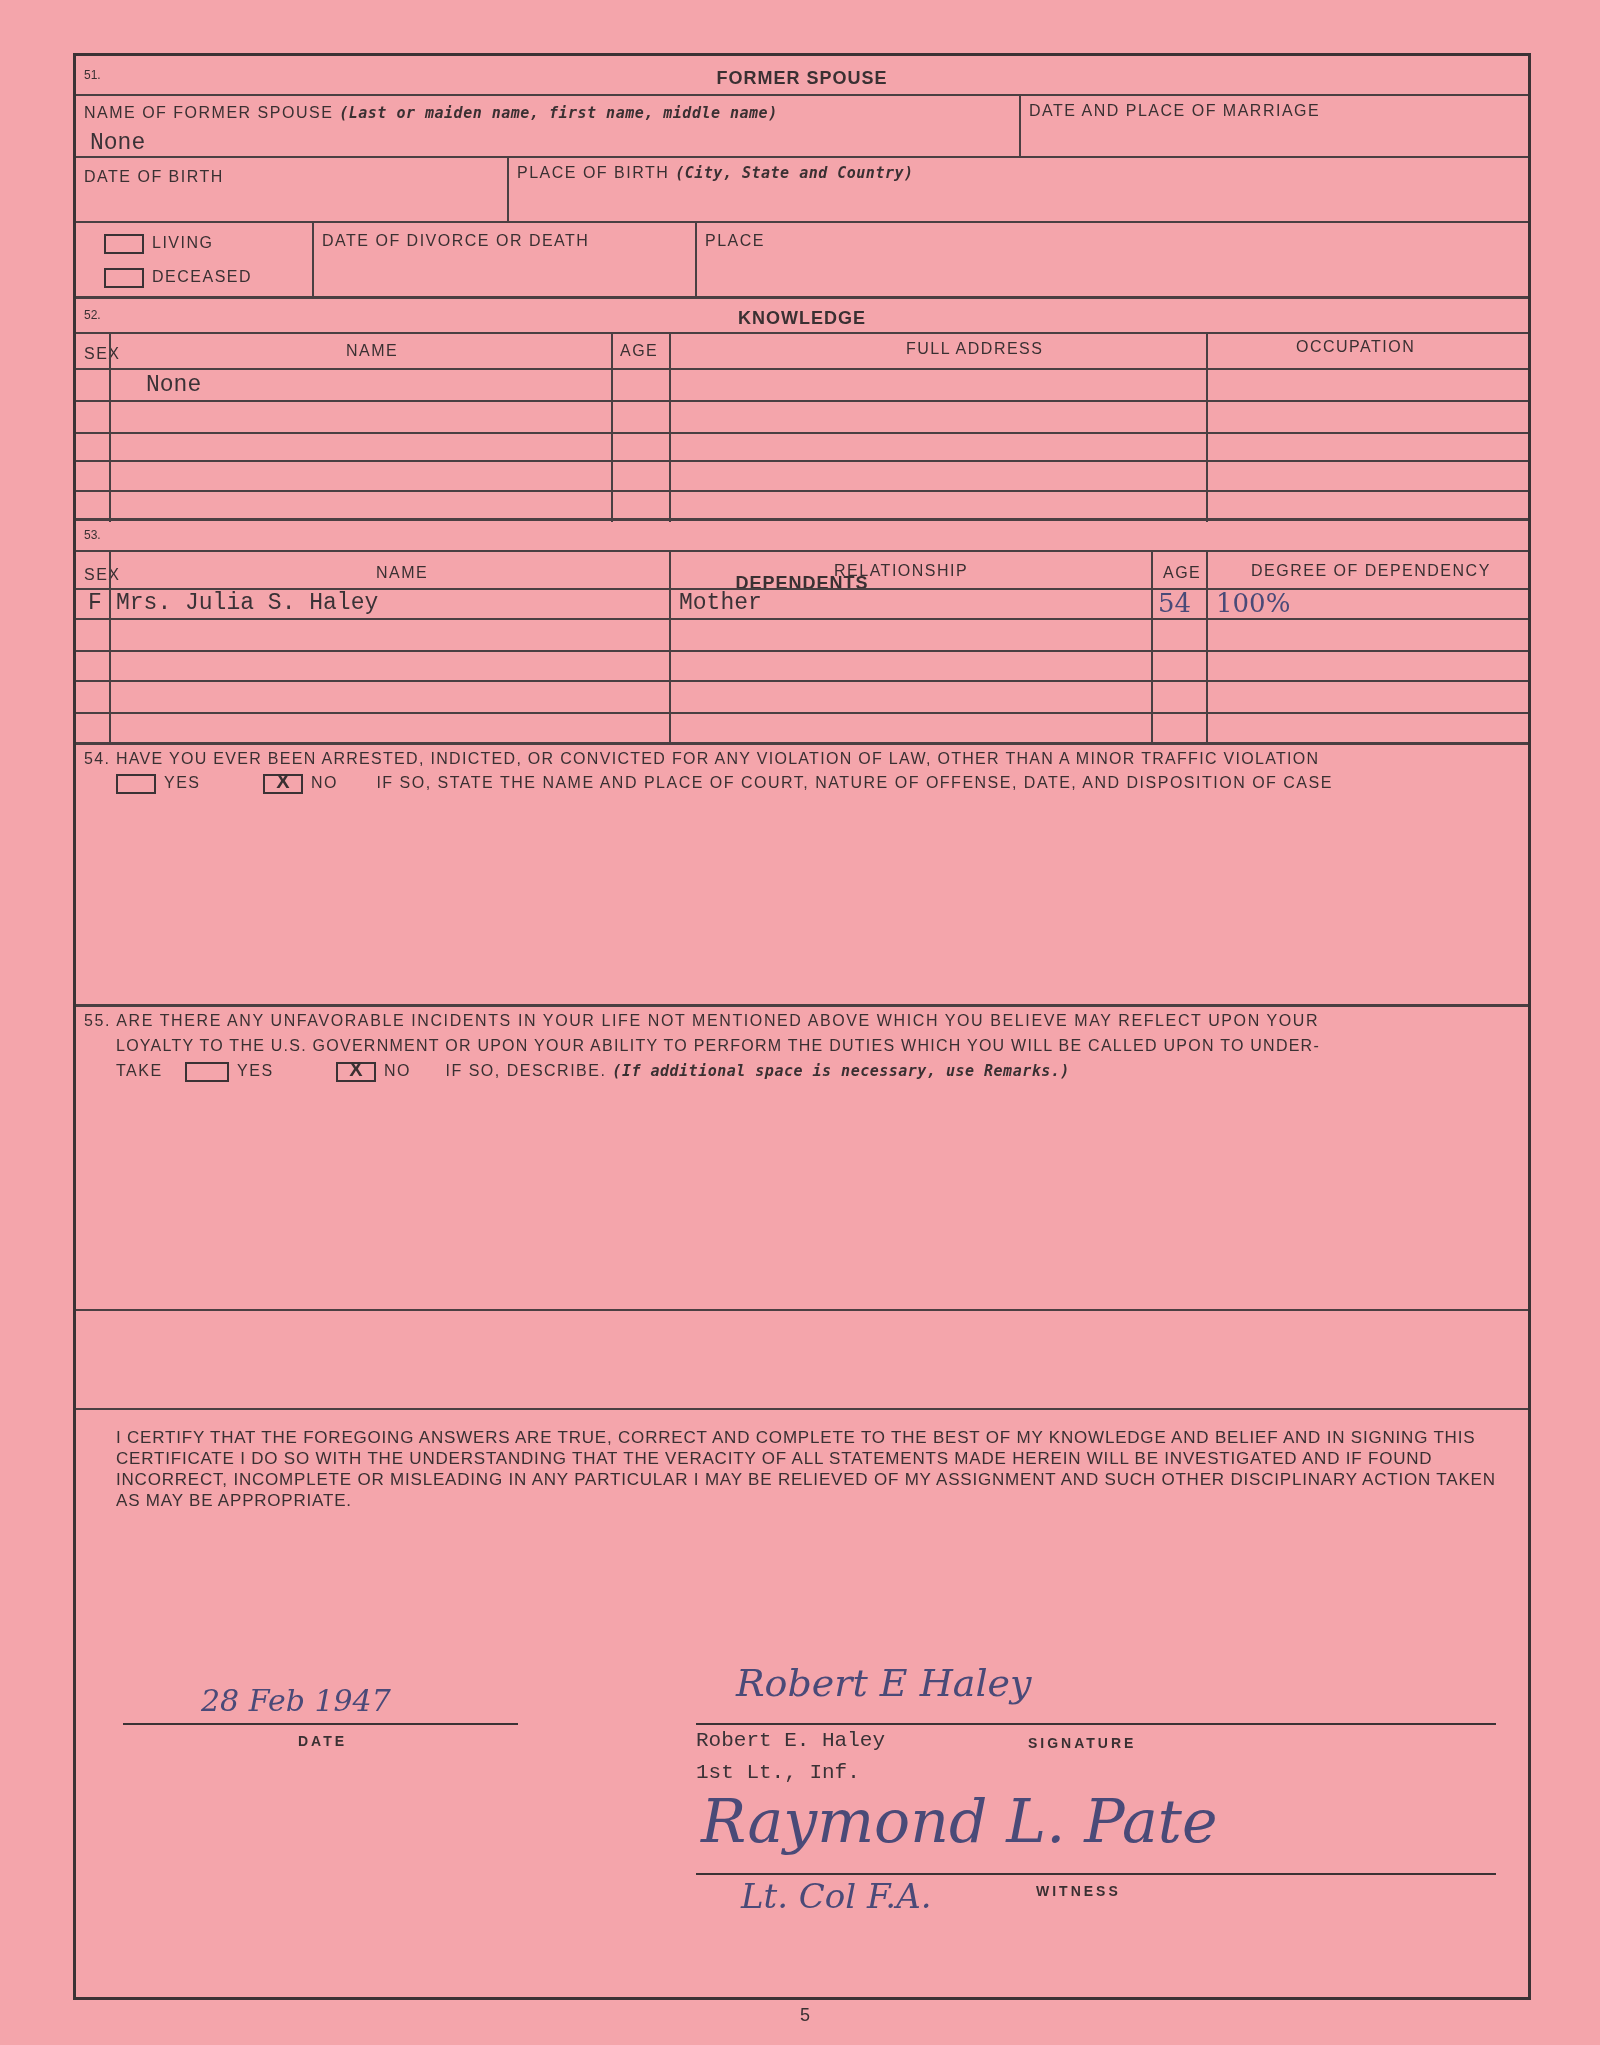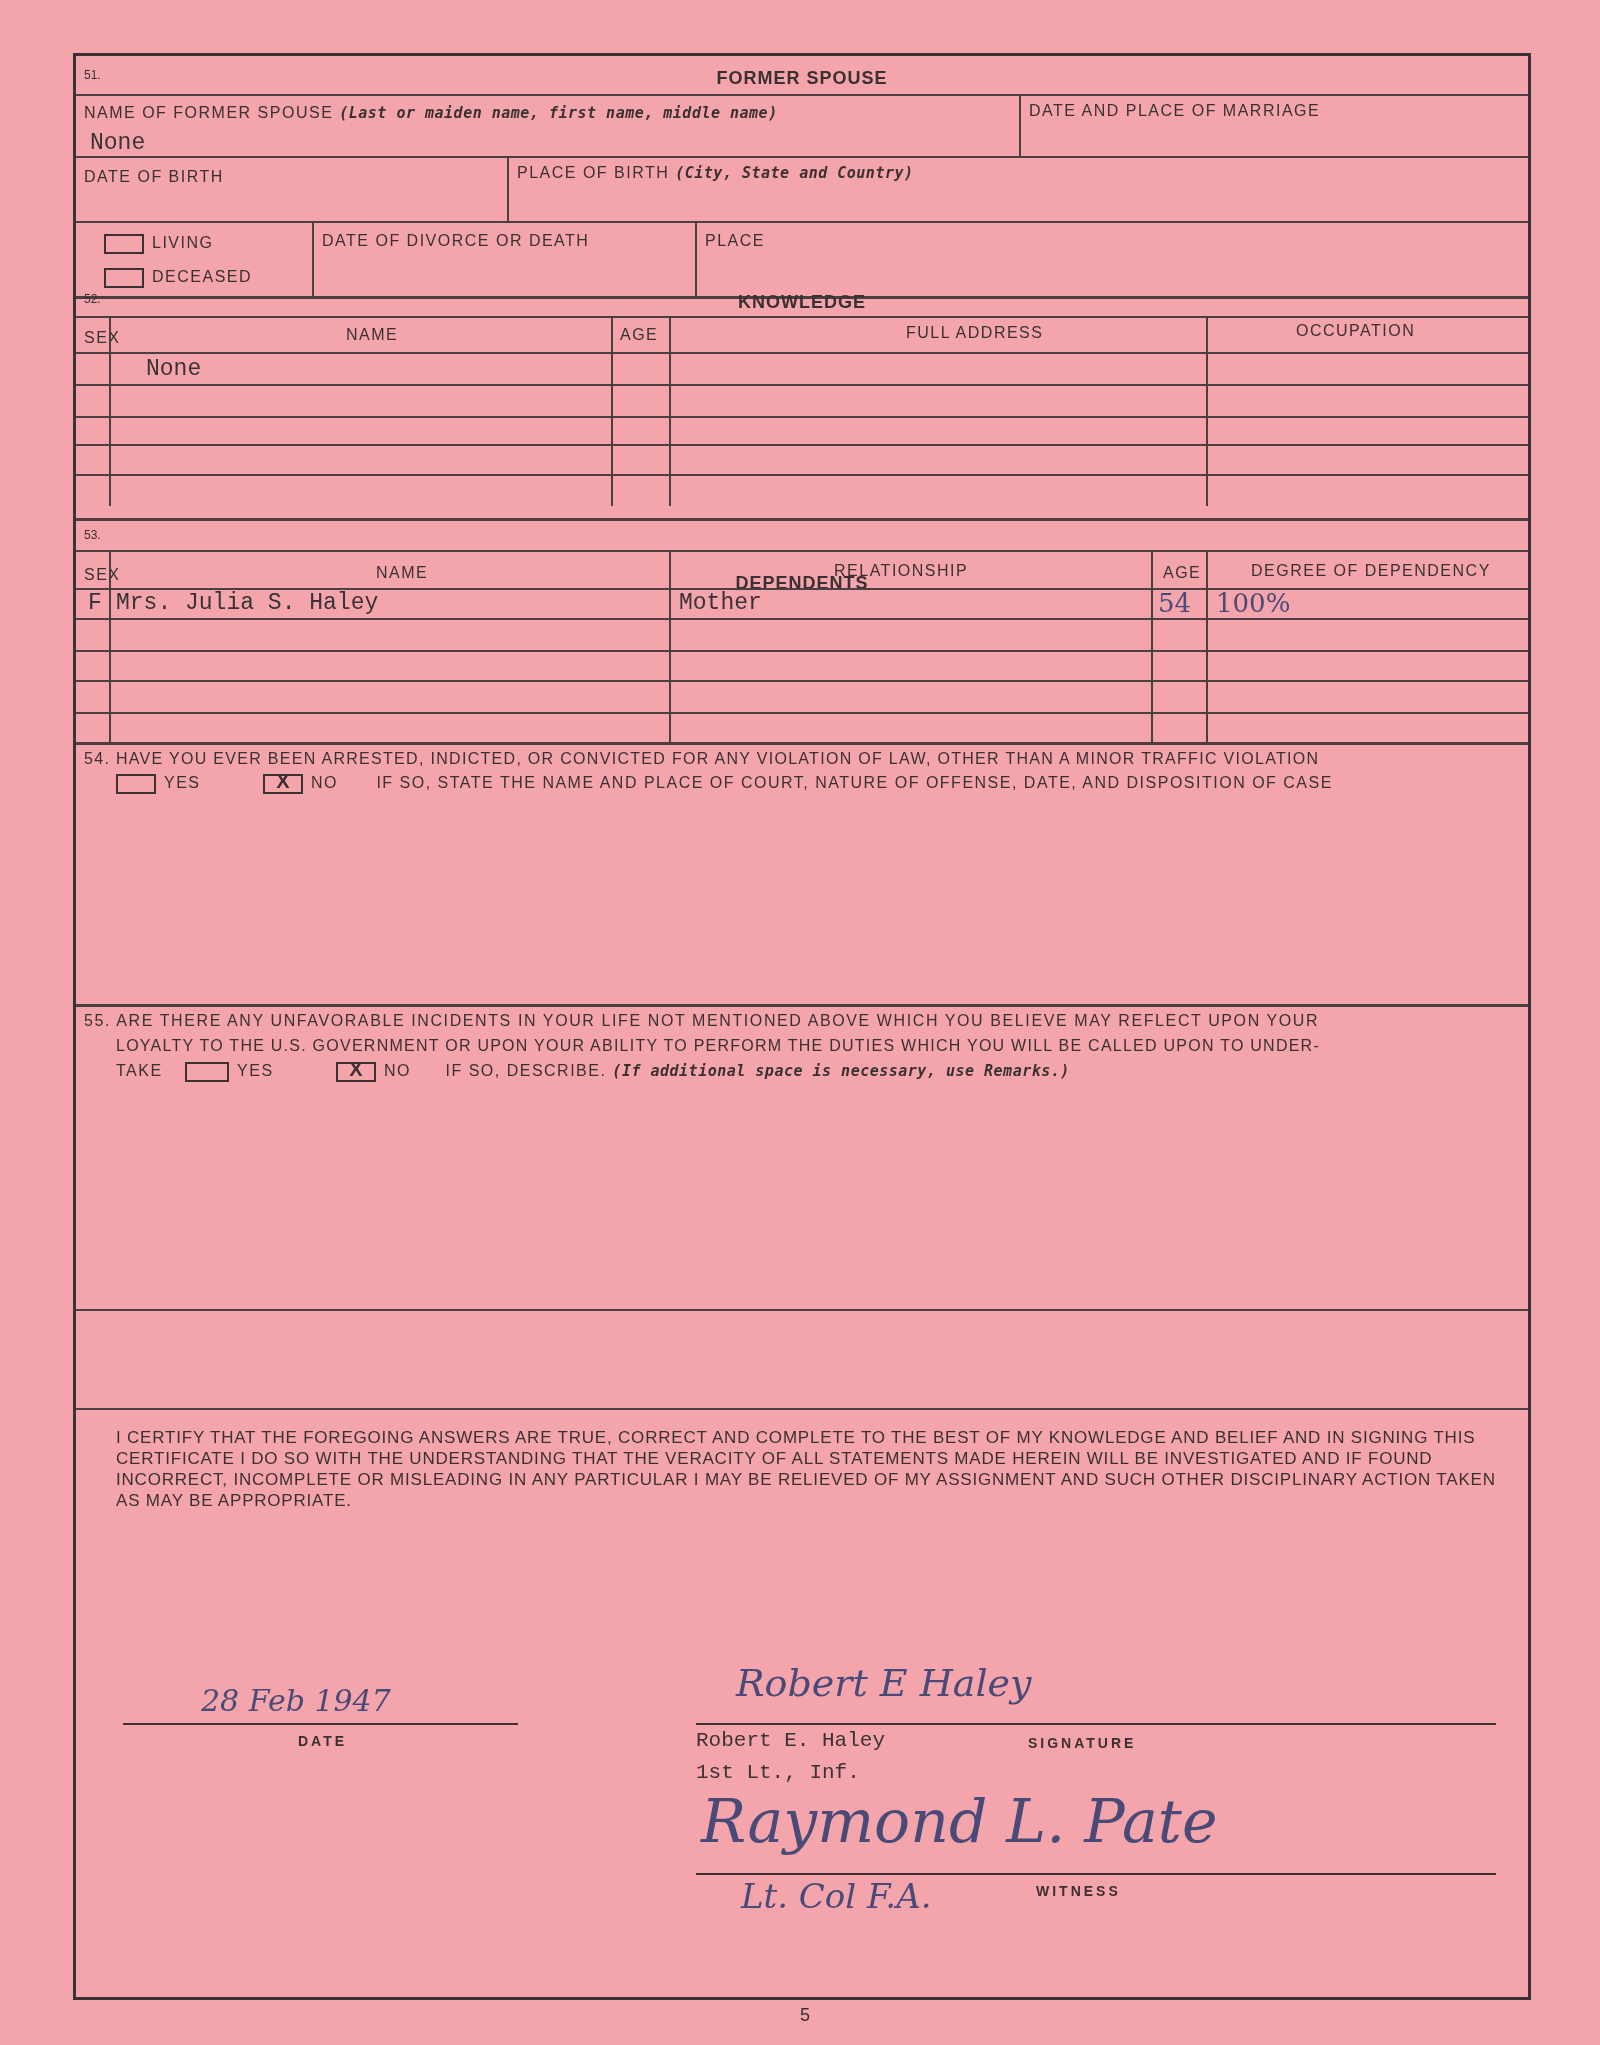--- a/index.html
+++ b/index.html
@@ -43,21 +43,21 @@
     <div class="hline" style="top:165px;"></div>
     <div style="position:absolute;left:28px;top:178px;"><span class="box"></span><span class="lbl" style="position:relative;">LIVING</span></div>
     <div style="position:absolute;left:28px;top:212px;"><span class="box"></span><span class="lbl" style="position:relative;">DECEASED</span></div>
     <div class="vline" style="left:236px;top:165px;height:75px;"></div>
     <span class="lbl" style="left:246px;top:176px;">DATE OF DIVORCE OR DEATH</span>
     <div class="vline" style="left:619px;top:165px;height:75px;"></div>
     <span class="lbl" style="left:629px;top:176px;">PLACE</span>
   </div>
   <div class="hline" style="top:240px;border-top-width:3px;"></div>
 
-  <div class="sec" style="top:230px;height:220px;padding-left:31px;">
+  <div class="sec" style="top:246px;height:220px;padding-left:31px;">
     <span class="num" style="top:6px;">52.</span>
     <span class="title" style="top:6px;">KNOWLEDGE</span>
     <div class="hline" style="top:30px;"></div>
     <span class="lbl" style="left:8px;top:43px;">SEX</span>
     <span class="lbl" style="left:270px;top:40px;">NAME</span>
     <span class="lbl" style="left:544px;top:40px;">AGE</span>
     <span class="lbl" style="left:830px;top:38px;">FULL ADDRESS</span>
     <span class="lbl" style="left:1220px;top:36px;">OCCUPATION</span>
     <div class="hline" style="top:66px;"></div>
     <div class="hline" style="top:98px;"></div>

